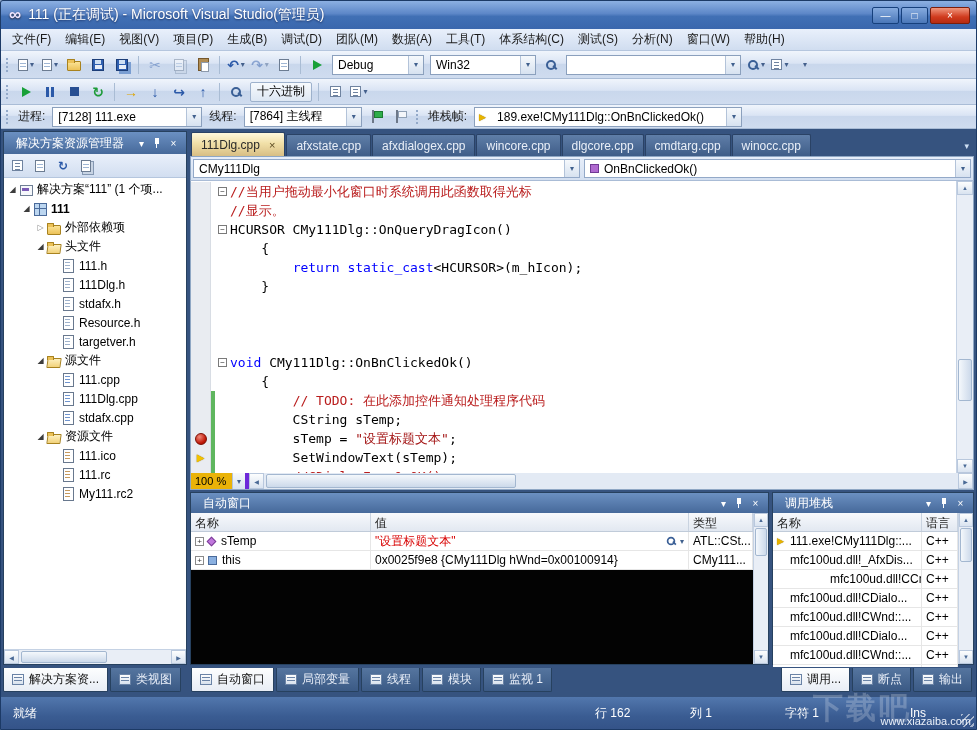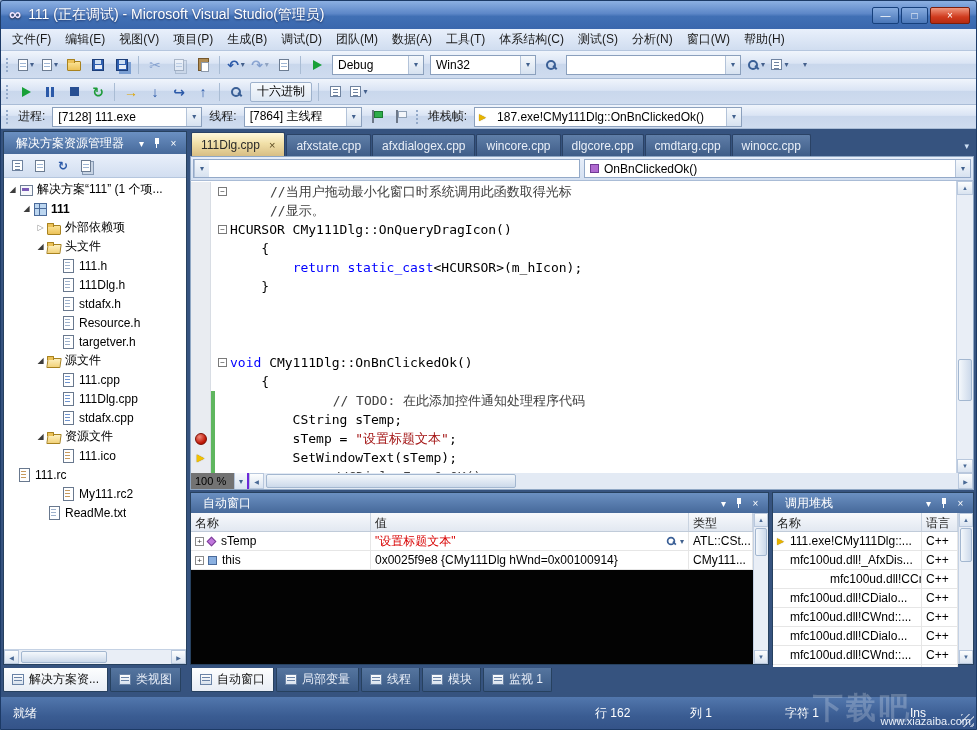--- a/index.html
+++ b/index.html
@@ -113,27 +113,27 @@
 .code-lines{flex:1;overflow:hidden;padding-top:1px;min-width:0;}
 .cline{height:19px;display:flex;align-items:center;}
 .cind{width:20px;flex:0 0 20px;height:100%;background:#e9ecf1;border-right:1px solid #d8dde4;display:flex;align-items:center;justify-content:center;}
 .bp{width:12px;height:12px;border-radius:50%;background:radial-gradient(circle at 35% 30%,#f08a7a,#c01808 65%,#8e1002);border:1px solid #7c0e02;}
 .curarrow{color:#f2c200;font-size:10px;text-shadow:0 0 1px #7a5c00;}
 .cchg{width:4px;flex:0 0 4px;height:100%;}
 .cchg.on{background:#5fb65f;}
 .cfold{width:15px;flex:0 0 15px;display:flex;align-items:center;justify-content:center;}
 .foldbox{width:9px;height:9px;border:1px solid #7a7a7a;background:#fff;color:#333;font-size:8px;line-height:7px;text-align:center;}
 .ctext{font-family:"DejaVu Sans Mono","Liberation Mono",monospace;font-size:13px;white-space:pre;overflow:hidden;}
-.tok-cm{color:#404040;margin-left:40px;}
+.tok-cm{color:#b91c1c;}
 .tok-kw{color:#0000ff;}
 .tok-st{color:#a31515;}
 .tok-pl{color:#000;}
 .vscroll{width:17px;flex:0 0 17px;background:#e9eef6;border-left:1px solid #c5d2e4;display:flex;flex-direction:column;}
 .editor-bottom{height:17px;flex:0 0 17px;display:flex;background:#e3eaf4;border:1px solid #8fa7c4;border-top:none;align-items:stretch;}
-.zoom-combo{width:58px;flex:0 0 58px;display:flex;align-items:center;background:#737373;border-right:2px solid #6d28d9;font-size:11px;}
+.zoom-combo{width:58px;flex:0 0 58px;display:flex;align-items:center;background:#eab308;border-right:4px solid #6d28d9;font-size:11px;}
 .zoom-combo .cval{flex:1;padding:0 4px;}
 .zoom-combo .carr{width:13px;font-size:8px;color:#41618e;display:flex;align-items:center;justify-content:center;background:linear-gradient(#f6f9fc,#d7e2f0);border-left:1px solid #b3c3d9;height:100%;}
 
 .panel-row{height:173px;flex:0 0 173px;display:flex;gap:3px;margin-top:2px;min-width:0;}
 .panel{display:flex;flex-direction:column;border:1px solid #27415f;background:#fff;min-width:0;}
 .panel .panel-head{height:20px;flex:0 0 20px;}
 .autos-panel{flex:1;}
 .cs-panel{width:202px;flex:0 0 202px;}
 .panel-body{flex:1;display:flex;min-height:0;}
 .grid-col{flex:1;display:flex;flex-direction:column;min-width:0;}
@@ -338,21 +338,21 @@
     <span class="tbtn">
         <span class="i-flag"></span>
       </span>
     <span class="tbtn">
         <span class="i-flag white"></span>
       </span>
     <span class="grip"></span>
     <span class="tlab">堆栈帧:</span>
     <span class="combo" style="width:268px;">
         <span class="csarrow" style="margin-left:4px;">▶</span>
-        <span class="cval">187.exe!CMy111Dlg::OnBnClickedOk()</span>
+        <span class="cval">189.exe!CMy111Dlg::OnBnClickedOk()</span>
         <span class="carr">▾</span>
       </span>
   </div>
 
   <div class="main">
 
     <div class="sidebar">
       <div class="panel-head">
         <span class="ph-title">解决方案资源管理器</span>
         <span class="ph-btn">▾</span>
@@ -444,34 +444,29 @@
           <div class="titem" style="padding-left: 30px;">
             <span class="texp exp">◢</span>
             <span class="ticon ic-folder-open"></span>
             <span class="tlabel">资源文件</span>
           </div>
           <div class="titem" style="padding-left: 44px;">
             <span class="texp"></span>
             <span class="ticon ic-file-res"></span>
             <span class="tlabel">111.ico</span>
           </div>
-          <div class="titem" style=" text-align: right;">
+          <div class="titem" style="padding-left: 44px; text-align: right;">
             <span class="texp"></span>
             <span class="ticon ic-file-res"></span>
             <span class="tlabel">111.rc</span>
           </div>
           <div class="titem" style="padding-left: 44px;">
             <span class="texp"></span>
             <span class="ticon ic-file-res"></span>
             <span class="tlabel">My111.rc2</span>
-          </div>
-          <div class="titem" style="padding-left: 30px;">
-            <span class="texp"></span>
-            <span class="ticon ic-file-txt"></span>
-            <span class="tlabel">ReadMe.txt</span>
           </div>
         </div>
       <div class="hscroll">
         <span class="sb-btn">◀</span>
         <div class="sb-track">
             <div class="sb-thumb" style="left:2px;width:86px;"></div>
           </div>
         <span class="sb-btn">▶</span>
       </div>
     </div>
@@ -497,20 +492,21 @@
           <div class="etab">
             <span class="etab-label">cmdtarg.cpp</span>
           </div>
           <div class="etab">
             <span class="etab-label">winocc.cpp</span>
           </div>
           <span class="tab-overflow">▾</span>
         </div>
       <div class="navbar">
         <div class="nav-combo">
+          <span class="cval">CMy111Dlg</span>
           <span class="carr">▾</span>
         </div>
         <div class="nav-combo">
           <span class="m-icon"></span>
           <span class="cval">OnBnClickedOk()</span>
           <span class="carr">▾</span>
         </div>
       </div>
       <div class="code-wrap">
         <div class="code-lines">
@@ -831,20 +827,34 @@
         </div>
         <div class="btab">
           <span class="bti"></span>
           <span>模块</span>
         </div>
         <div class="btab">
           <span class="bti"></span>
           <span>监视 1</span>
         </div>
       </div>
+    <div class="btab-group" id="btr" style="margin-left:auto;margin-right:2px;">
+        <div class="btab active">
+          <span class="bti"></span>
+          <span>调用...</span>
+        </div>
+        <div class="btab">
+          <span class="bti"></span>
+          <span>断点</span>
+        </div>
+        <div class="btab">
+          <span class="bti"></span>
+          <span>输出</span>
+        </div>
+      </div>
   </div>
 
   <div class="statusbar">
     <span class="sb-left">就绪</span>
     <span class="sb-m">行 162</span>
     <span class="sb-m">列 1</span>
     <span class="sb-m">字符 1</span>
     <span class="sb-ins">Ins</span>
     <span class="corner-grip"></span>
   </div>

